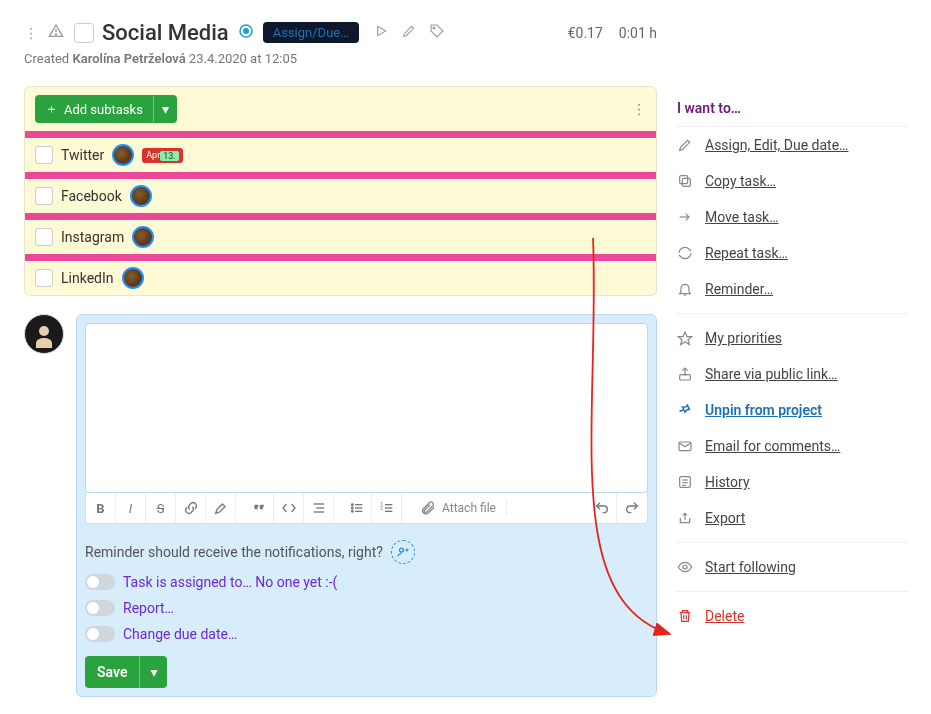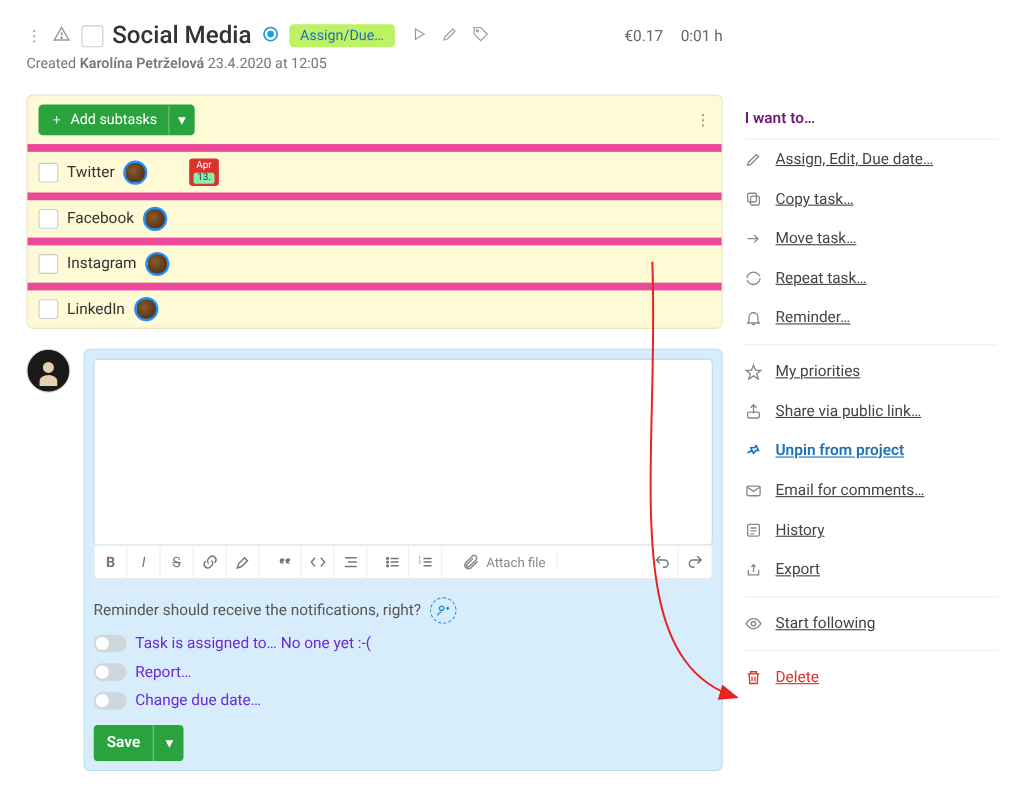--- a/index.html
+++ b/index.html
@@ -6,39 +6,39 @@
   body { font-family: -apple-system, BlinkMacSystemFont, "Segoe UI", Roboto, Arial, sans-serif; font-size: 14px; color: #333; background: #fff; width: 931px; height: 714px; overflow: hidden; }
   .container { display: flex; padding: 20px 24px; gap: 20px; }
   .main { flex: 1; max-width: 640px; }
   .sidebar { width: 230px; margin-top: 80px; }
 
   
   .header-row { display: flex; align-items: center; gap: 8px; margin-bottom: 6px; }
   .header-icons { display: flex; gap: 10px; color: #999; align-items: center; }
   .title { font-size: 22px; font-weight: 500; }
   .target-icon { color: #18a0d7; }
-  .pill { background: #bef264; color: #1e70b8; padding: 3px 10px; border-radius: 4px; font-size: 13px; }
+  .pill { background: #0f172a; color: #1e70b8; padding: 3px 10px; border-radius: 4px; font-size: 13px; }
   .header-actions { display: flex; gap: 12px; color: #999; margin-left: 6px; }
   .header-right { margin-left: auto; display: flex; gap: 16px; color: #666; font-size: 14px; }
 
   .created { color: #777; font-size: 13px; margin-bottom: 20px; }
   .created .author { font-weight: 600; }
 
   
   .subtasks-pane { border: 1px solid #e6e6c7; border-radius: 6px; background: #fdfad5; padding: 8px 0 0 0; margin-bottom: 18px; }
   .subtasks-top { display: flex; align-items: center; padding: 0 10px 8px 10px; }
   .add-btn { display: inline-flex; align-items: center; background: #2aa23e; color: #fff; border-radius: 4px; overflow: hidden; }
   .add-btn-main { padding: 5px 10px; display: flex; gap: 6px; align-items: center; font-size: 13px; }
   .add-btn-caret { border-left: 1px solid rgba(255,255,255,.35); padding: 5px 8px; }
   .kebab { margin-left: auto; color: #888; }
 
   .subtask-row { border-top: 7px solid #ec4899; padding: 6px 10px; display: flex; align-items: center; gap: 8px; }
   .chk { width: 18px; height: 18px; border: 1px solid #ccc; border-radius: 3px; background: #fff; }
   .avatar-s { width: 22px; height: 22px; border-radius: 50%; background: radial-gradient(circle at 40% 40%, #8b5a2b 0%, #5a3a1a 60%); border: 2px solid #1e90ff; display: inline-block; }
-  .date-badge { background: #d9342b; color: #fff; font-size: 9px; line-height: 10px; padding: 2px 4px; border-radius: 3px; display: inline-flex; flex-direction: column; align-items: center; margin-left: 30px; }
+  .date-badge { background: #d9342b; color: #fff; font-size: 9px; line-height: 10px; padding: 2px 4px; border-radius: 3px; display: inline-flex; flex-direction: row; align-items: center; }
   .date-badge .day { background: #86efac; color: #333; padding: 0 3px; border-radius: 2px; margin-top: 1px; font-size: 9px; }
 
   
   .comment-area { display: flex; gap: 12px; }
   .avatar-m { width: 40px; height: 40px; border-radius: 50%; background: #1a1a1a; border: 1px solid #ddd; flex-shrink: 0; position: relative; overflow: hidden; }
   .avatar-m::after{content:'';position:absolute;left:50%;top:60%;transform:translateX(-50%);width:16px;height:10px;background:#e6cfae;border-radius:50% 50% 0 0;}
   .avatar-m::before{content:'';position:absolute;left:50%;top:30%;transform:translateX(-50%);width:10px;height:10px;background:#e6cfae;border-radius:50%;}
 
   .composer { flex: 1; background: #d8edfb; border: 1px solid #b9d9ef; border-radius: 6px; padding: 8px; }
   .editor { background: #fff; border: 1px solid #bcd8eb; border-radius: 4px; height: 170px; }

